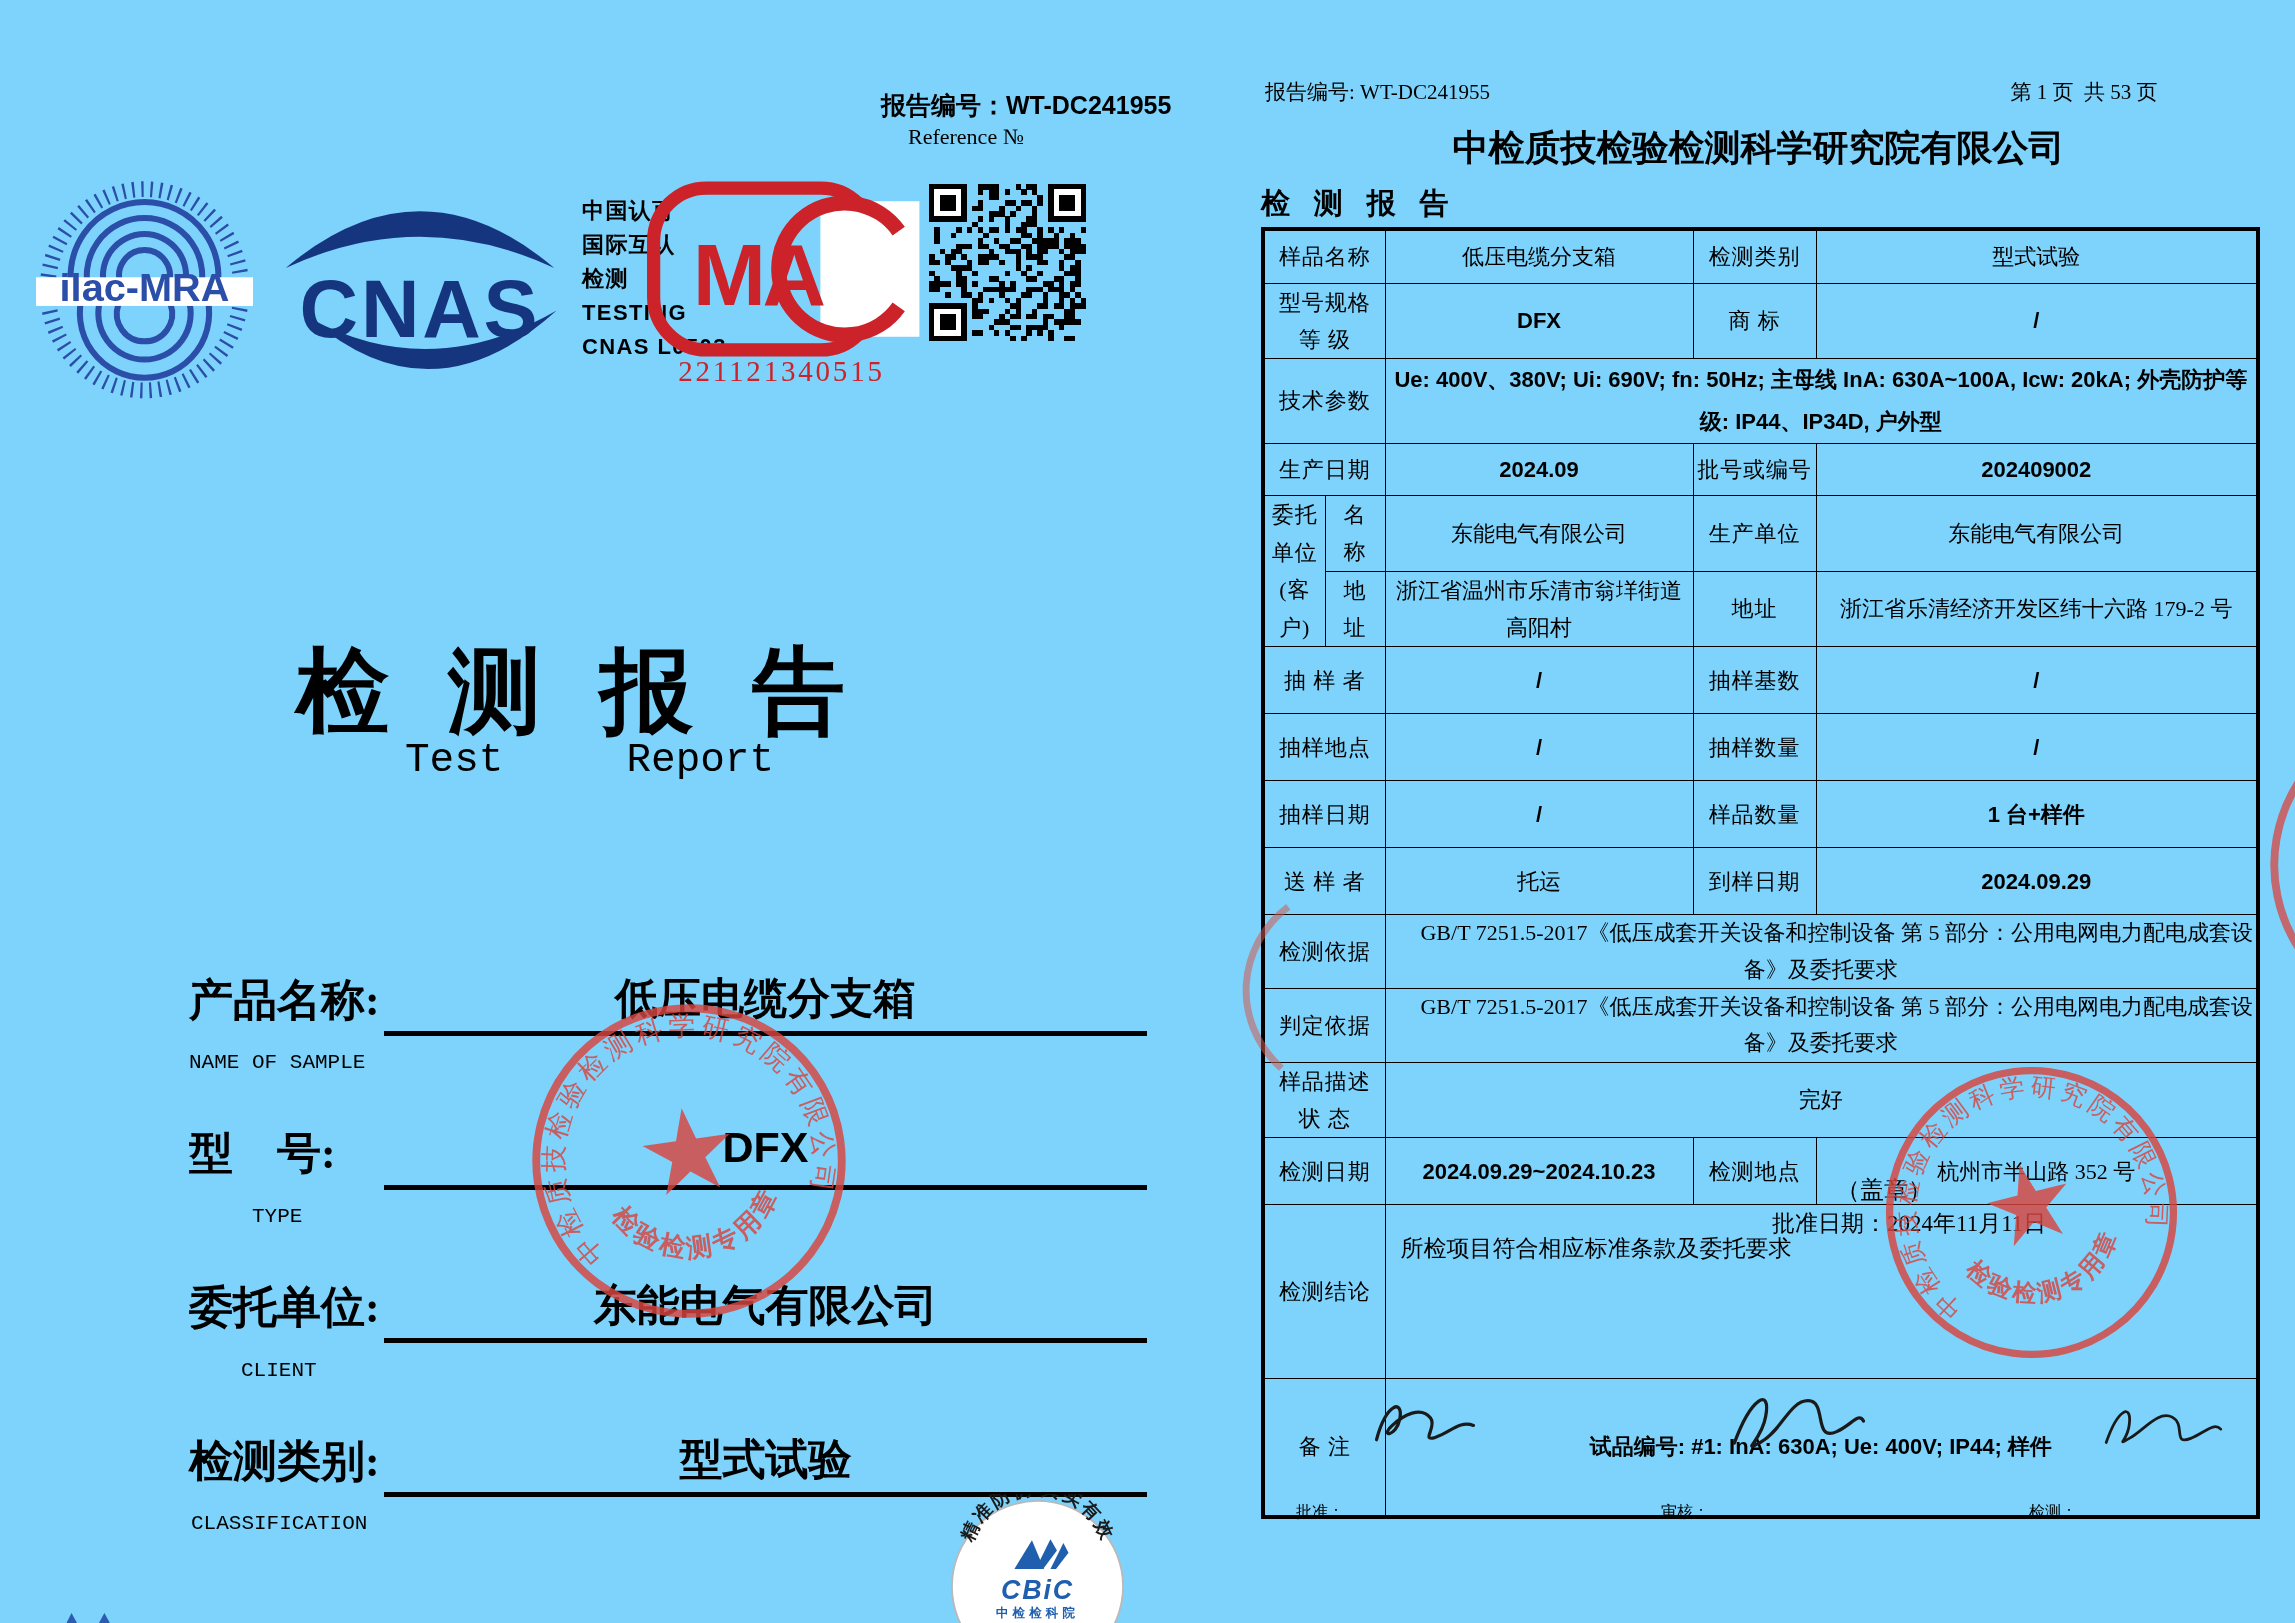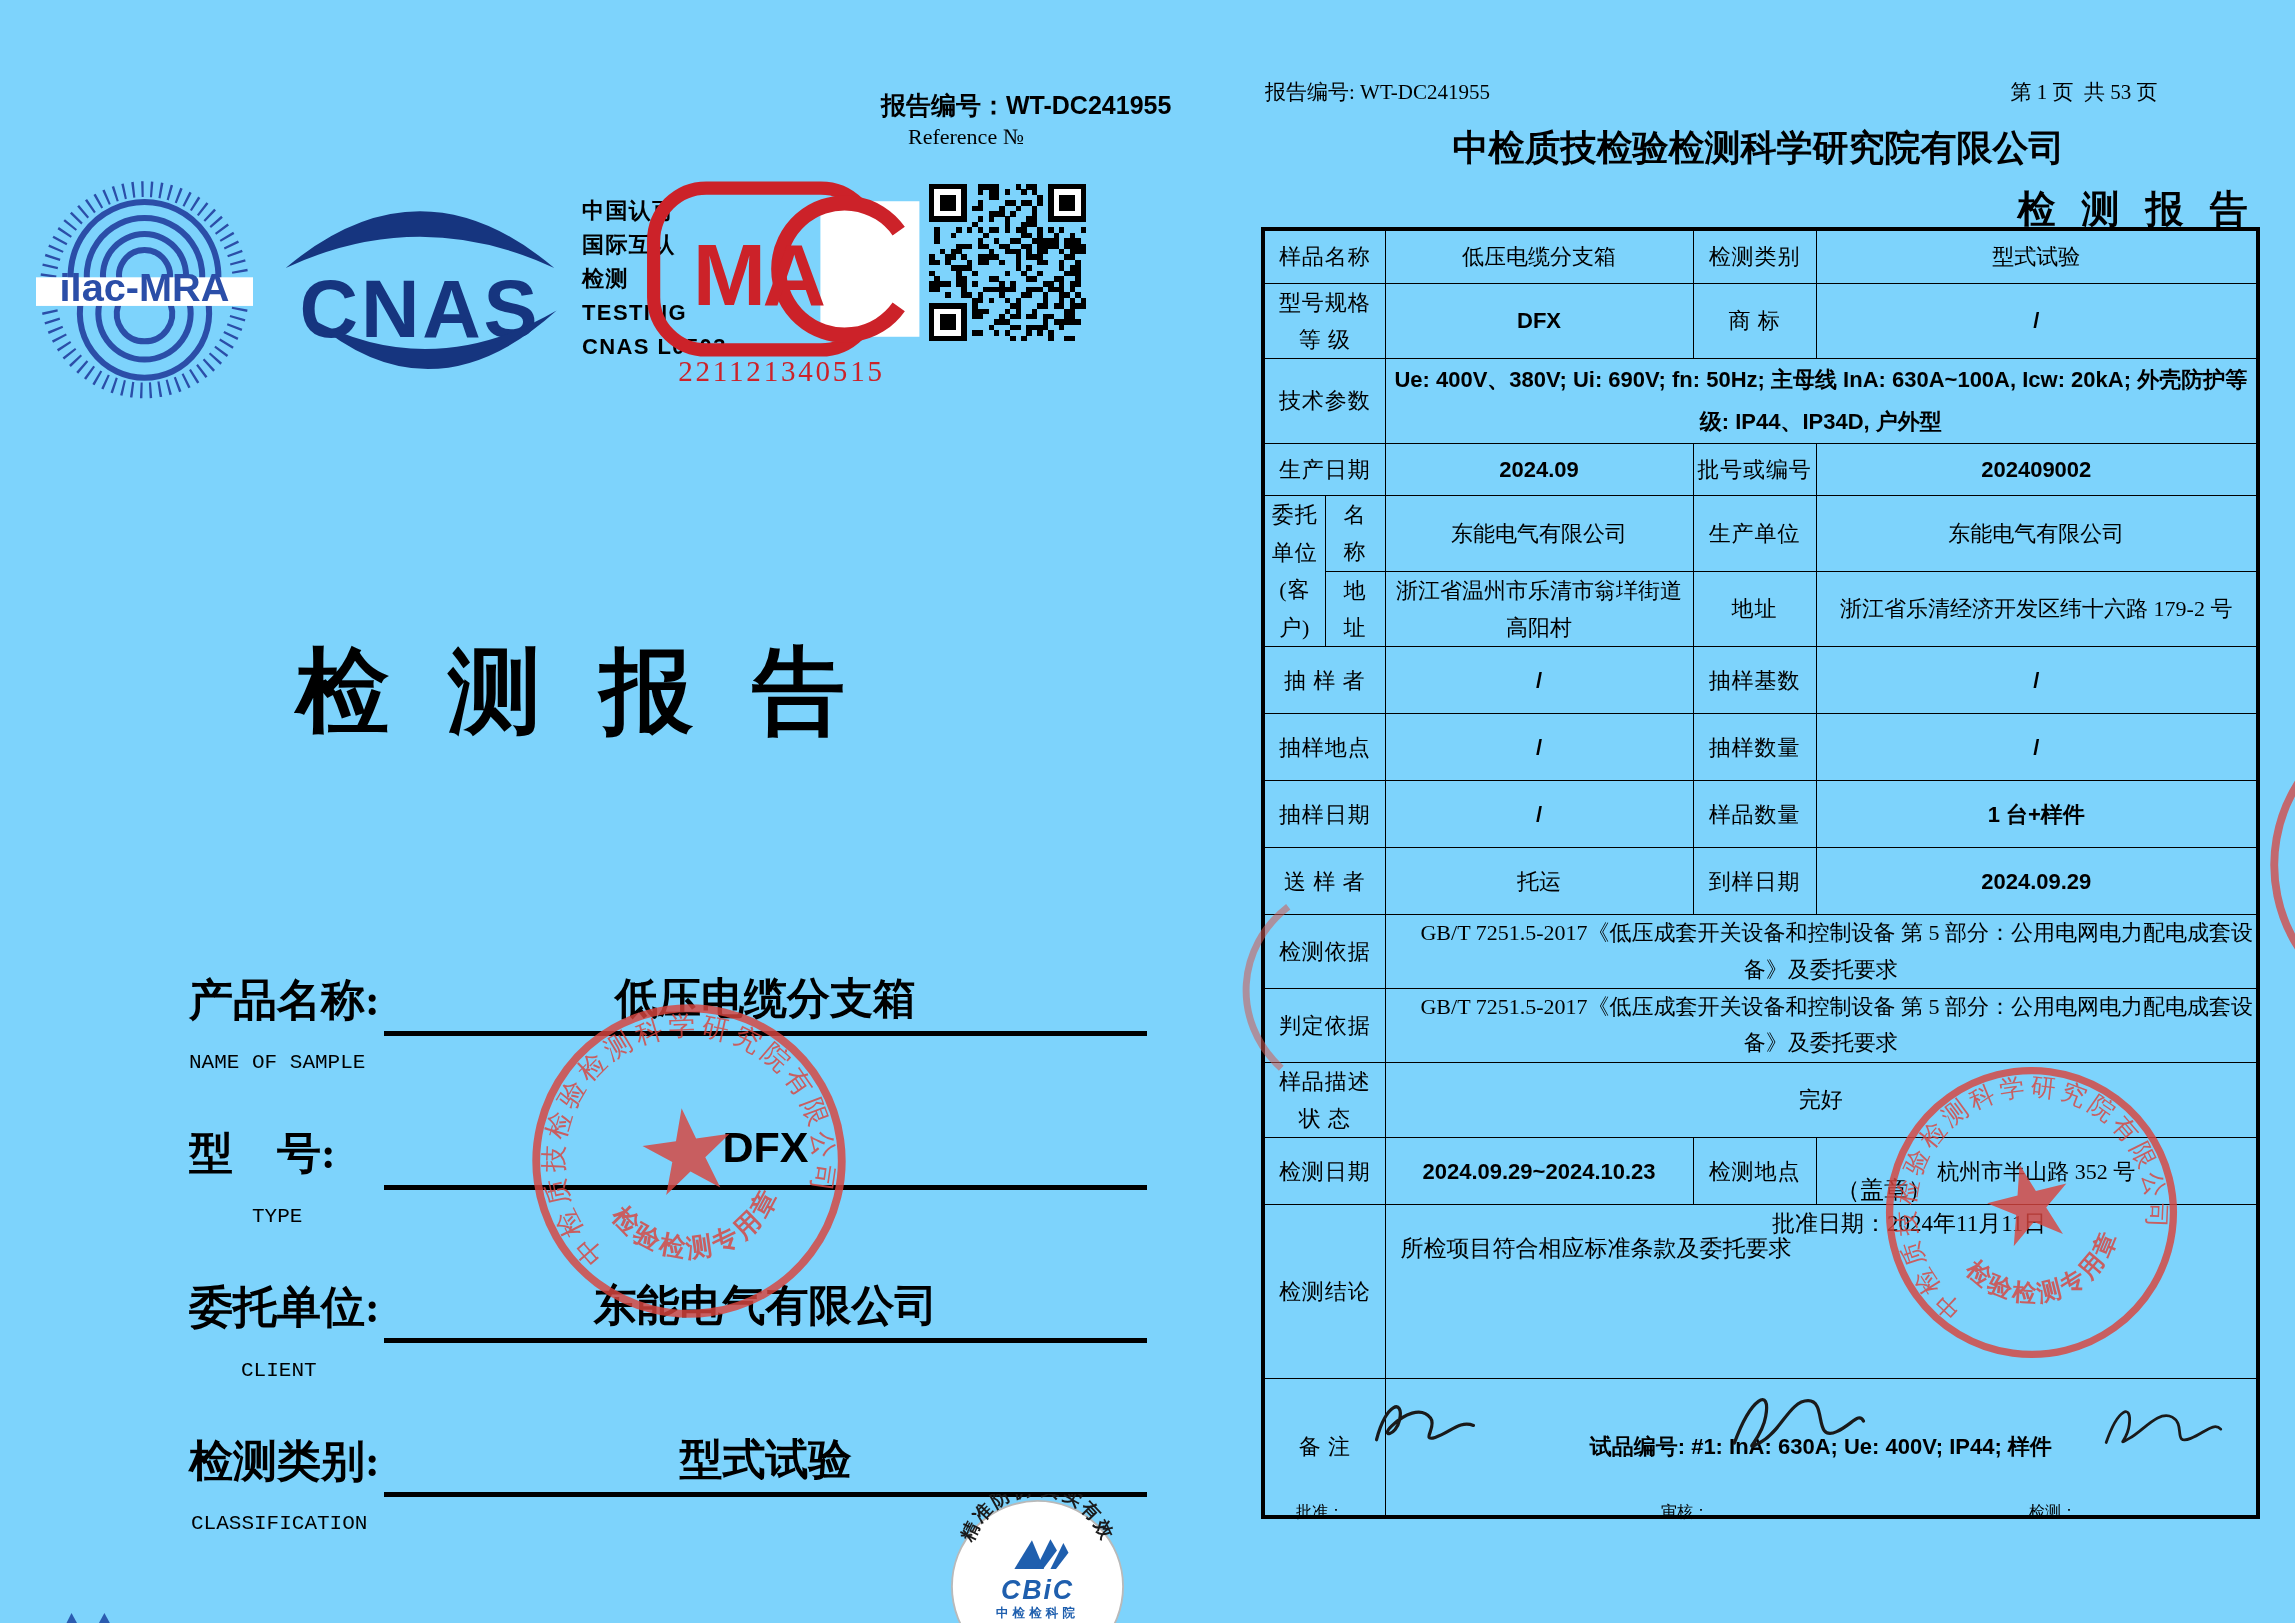--- a/index.html
+++ b/index.html
@@ -19,21 +19,21 @@
   .fld-label{left:189px;font-size:44px;font-weight:700;white-space:pre;text-align:right;}
   .fld-value{left:384px;width:763px;text-align:center;font-size:43px;font-weight:700;}
   .fld-line{left:384px;width:763px;height:4.6px;background:#000;}
   .fld-sub{font-size:21px;}
   .val-sans{font-family:"Liberation Sans","DejaVu Sans",sans-serif;}
 
   
   .r-reportno{left:1265px;top:78px;font-size:21px;}
   .r-pageinfo{left:1980px;top:78px;width:208px;text-align:center;font-size:21px;white-space:pre;}
   .r-company{left:1261px;top:124px;width:995px;text-align:center;font-size:36px;font-weight:700;}
-  .r-doctitle{left:1261px;top:184px;width:995px;text-align:right;font-size:38px;font-weight:700;letter-spacing:8.3px;}
+  .r-doctitle{left:1261px;top:184px;width:995px;text-align:left;font-size:29px;font-weight:700;letter-spacing:8.3px;}
 
   table.rep{position:absolute;left:1261px;top:227px;width:995px;border-collapse:collapse;
             border:4.6px solid #000;table-layout:fixed;}
   table.rep td{border:1.9px solid #000;text-align:center;vertical-align:middle;padding:0;
                font-size:22px;line-height:1.7;}
   td.lbl{white-space:pre-line;letter-spacing:0.9px;}
   td.num{font-family:"Liberation Sans","DejaVu Sans",sans-serif;font-weight:700;}
   td.cn{}
   td.tleft{text-align:left;padding:0 12px;}
   td.indent{text-indent:32px;}
@@ -381,20 +381,21 @@
         <rect x="22" y="27" width="1.02" height="1.02"></rect>
         <rect x="15" y="28" width="1.02" height="1.02"></rect>
         <rect x="17" y="28" width="1.02" height="1.02"></rect>
         <rect x="22" y="28" width="1.02" height="1.02"></rect>
         <rect x="25" y="28" width="1.02" height="1.02"></rect>
         <rect x="26" y="28" width="1.02" height="1.02"></rect>
       </g>
   </svg>
 
   <div class="abs title-cn">检测报告</div>
+  <div class="abs title-en f-mono">Test     Report</div>
 
   <div class="abs fld-label" style="top:971px">产品名称:</div>
   <div class="abs fld-value" style="top:970px">低压电缆分支箱</div>
   <div class="abs fld-line" style="top:1031px"></div>
   <div class="abs fld-sub f-mono" style="left:189px;top:1051px">NAME OF SAMPLE</div>
 
   <div class="abs fld-label" style="top:1124px">型    号:</div>
   <div class="abs fld-value val-sans" style="top:1123px">DFX</div>
   <div class="abs fld-line" style="top:1185px"></div>
   <div class="abs fld-sub f-mono" style="left:252px;top:1205px">TYPE</div>

